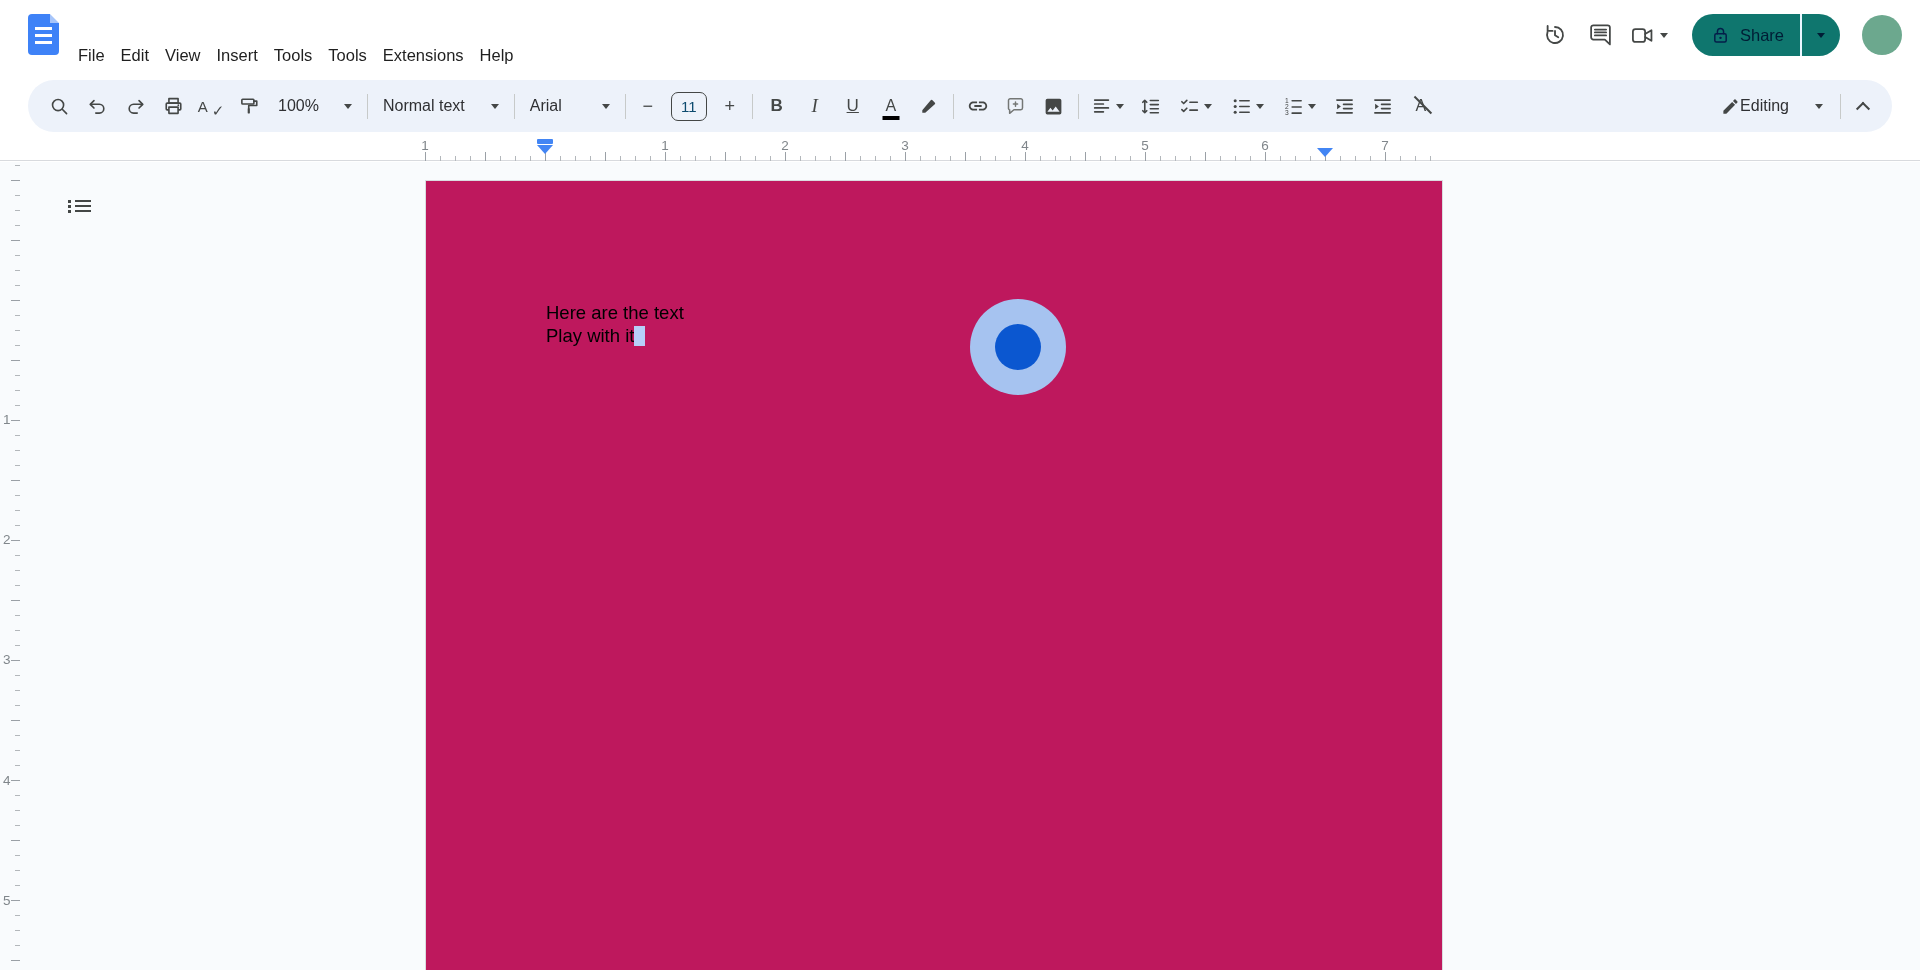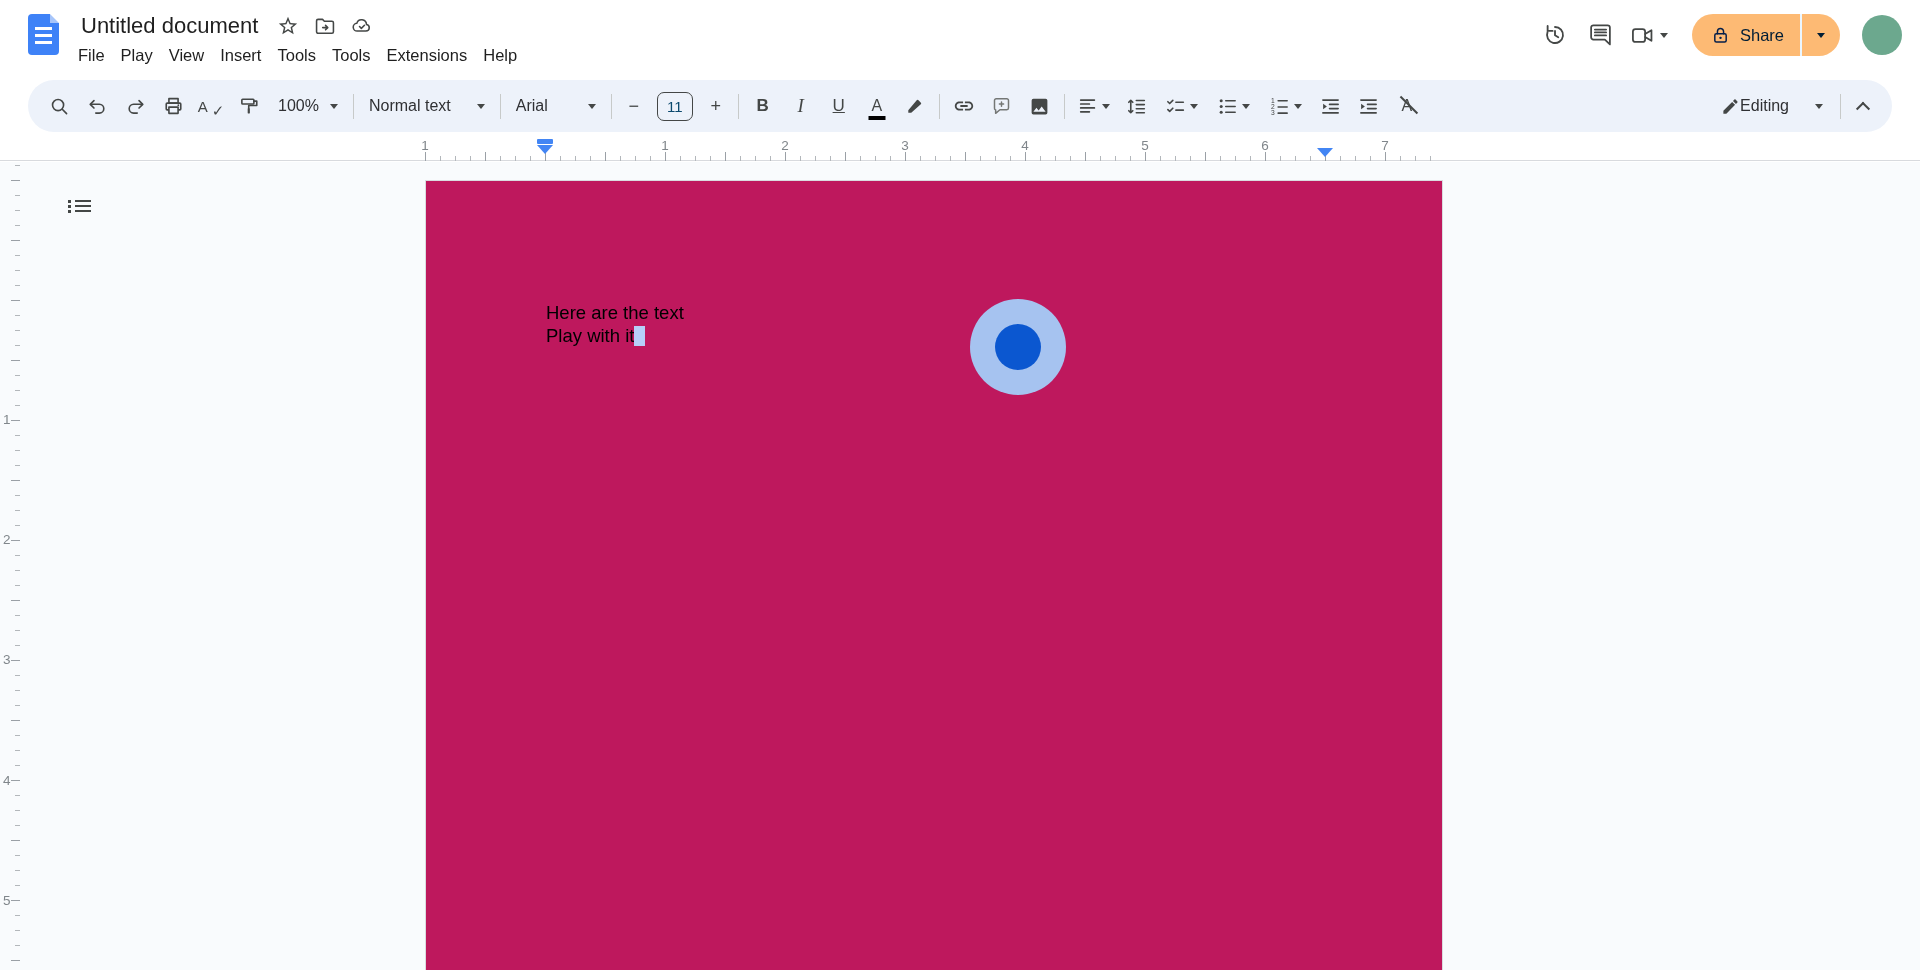--- a/index.html
+++ b/index.html
@@ -12,34 +12,34 @@
   .docs-logo::before { content:""; position:absolute; right:0; top:0; width:0; height:0; border-top:9px solid #fff; border-left:9px solid #a7c5fa; }
   .logo-lines { position:absolute; left:7px; right:7px; top:13px; height:17px; background:repeating-linear-gradient(to bottom,#fff 0 2.6px,transparent 2.6px 7px); }
   .title-row { position:absolute; left:77px; top:11px; height:30px; display:flex; align-items:center; gap:15px; }
   .doc-title { font-size:22px; color:#1f1f1f; white-space:nowrap; padding:1px 4px; border-radius:4px; }
   .title-ic { width:22px; height:22px; display:flex; align-items:center; justify-content:center; }
   .menu-row { position:absolute; left:70px; top:42px; height:27px; display:flex; align-items:center; }
   .menu-item { font-size:16.5px; color:#1f1f1f; padding:2px 8px; border-radius:4px; cursor:default; }
   .hdr-right { position:absolute; right:18px; top:12px; height:46px; display:flex; align-items:center; }
   .hdr-btn { width:46px; height:46px; border-radius:50%; display:flex; align-items:center; justify-content:center; }
   .video-grp { display:flex; align-items:center; gap:5px; margin:0 10px 0 6px; }
-  .share-btn { height:42px; margin-left:14px; border-radius:21px; background:#fdba74; display:flex; align-items:center; overflow:hidden; }
+  .share-btn { height:42px; margin-left:14px; border-radius:21px; background:#0f766e; display:flex; align-items:center; overflow:hidden; }
   .share-main { display:flex; align-items:center; gap:9px; padding:0 16px 0 18px; height:100%; }
   .share-label { font-size:16.5px; font-weight:500; color:#001d35; }
   .share-sep { width:2px; height:42px; background:#eaf6ff; }
   .share-caret { padding:0 15px; height:100%; display:flex; align-items:center; }
   .avatar { width:40px; height:40px; border-radius:50%; background:#6ca88e; margin-left:22px; }
 
   
   .toolbar { position:absolute; left:28px; top:80px; width:1864px; height:52px; background:#edf2fa; border-radius:26px; display:flex; align-items:center; padding:0 12px; z-index:6; }
   .tbtn { min-width:38px; height:36px; border-radius:4px; display:flex; align-items:center; justify-content:center; gap:4px; color:#444746; }
   .tbtn.narrow { min-width:34px; }
   .vdiv { width:1px; height:25px; background:#c7cac9; margin:0 5px; flex:none; }
   .caret { width:0; height:0; border-left:4.5px solid transparent; border-right:4.5px solid transparent; border-top:5px solid #444746; }
-  .zoom-ctl { display:flex; align-items:center; gap:11px; padding:0 10px; height:36px; border-radius:4px; }
+  .zoom-ctl { display:flex; align-items:center; gap:25px; padding:0 10px; height:36px; border-radius:4px; }
   .tb-label { font-size:16px; color:#2f3033; white-space:nowrap; }
   .styles-ctl { display:flex; align-items:center; gap:26px; padding:0 10px; height:36px; }
   .font-ctl { display:flex; align-items:center; gap:40px; padding:0 10px; height:36px; }
   .glyph-btn { font-size:18px; color:#444746; }
   .bold-g { font-weight:700; font-size:17px; }
   .italic-g { font-style:italic; font-family:"Liberation Serif",serif; font-size:19px; }
   .under-g { text-decoration:underline; font-size:17px; }
   .fs-box { width:36px; height:29px; border:1.8px solid #444746; border-radius:7px; display:flex; align-items:center; justify-content:center; font-size:15px; color:#0c4a6e; margin:0 6px; }
   .acolor { position:relative; font-size:16px; font-weight:500; color:#444746; line-height:1; }
   .acolor::after { content:""; position:absolute; left:50%; transform:translateX(-50%); bottom:-6px; width:17px; height:4px; background:#000; }
@@ -87,44 +87,24 @@
   .click-ind-inner { position:absolute; left:25px; top:25px; width:46px; height:46px; border-radius:50%; background:#0b57d0; }
 </style>
 </head>
 <body>
 
 <div class="header">
   <div class="docs-logo">
       <div class="logo-lines"></div>
     </div>
 
-  <div class="title-row">
-    <span class="doc-title">Untitled document</span>
-    <span class="title-ic">
-      <svg class="ic" width="22" height="22" viewBox="0 0 24 24">
-          <path class="fill" d="M22 9.24l-7.19-.62L12 2 9.19 8.63 2 9.24l5.46 4.73L5.82 21 12 17.27 18.18 21l-1.63-7.03L22 9.24zM12 15.4l-3.76 2.27 1-4.28-3.32-2.88 4.38-.38L12 6.1l1.71 4.04 4.38.38-3.32 2.88 1 4.28L12 15.4z"></path>
-        </svg>
-    </span>
-    <span class="title-ic">
-      <svg class="ic" width="23" height="23" viewBox="0 0 24 24">
-          <path d="M2.8 5.8 A1.6 1.6 0 0 1 4.4 4.2 h4.9 l2 2 h8.3 A1.6 1.6 0 0 1 21.2 7.8 v10 a1.6 1.6 0 0 1 -1.6 1.6 H4.4 a1.6 1.6 0 0 1 -1.6 -1.6 z"></path>
-          <path d="M9.5 13.2 h5.2 M12.6 10.8 l2.4 2.4 -2.4 2.4"></path>
-        </svg>
-    </span>
-    <span class="title-ic">
-      <svg class="ic" width="24" height="24" viewBox="0 0 24 24">
-          <path d="M7 17.5 h9.3 a3.6 3.6 0 0 0 .6 -7.15 A5.4 5.4 0 0 0 6.3 9.1 4.2 4.2 0 0 0 7 17.5 z"></path>
-          <path d="M9.3 12.6 l2 2 3.4 -3.4"></path>
-        </svg>
-    </span>
-  </div>
 
   <nav class="menu-row">
     <span class="menu-item">File</span>
-    <span class="menu-item">Play</span>
+    <span class="menu-item">Edit</span>
     <span class="menu-item">View</span>
     <span class="menu-item">Insert</span>
     <span class="menu-item">Tools</span>
     <span class="menu-item">Tools</span>
     <span class="menu-item">Extensions</span>
     <span class="menu-item">Help</span>
   </nav>
 
   <div class="hdr-right">
     <span class="hdr-btn">

